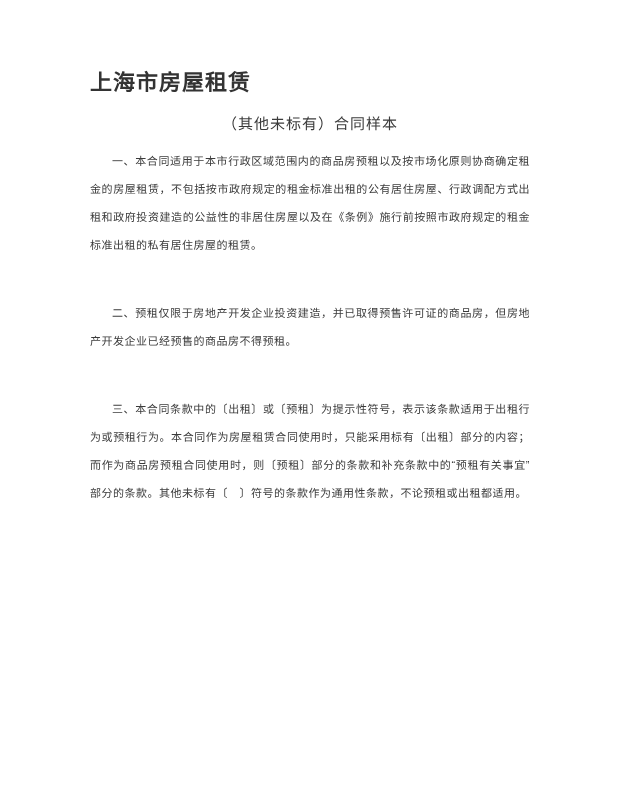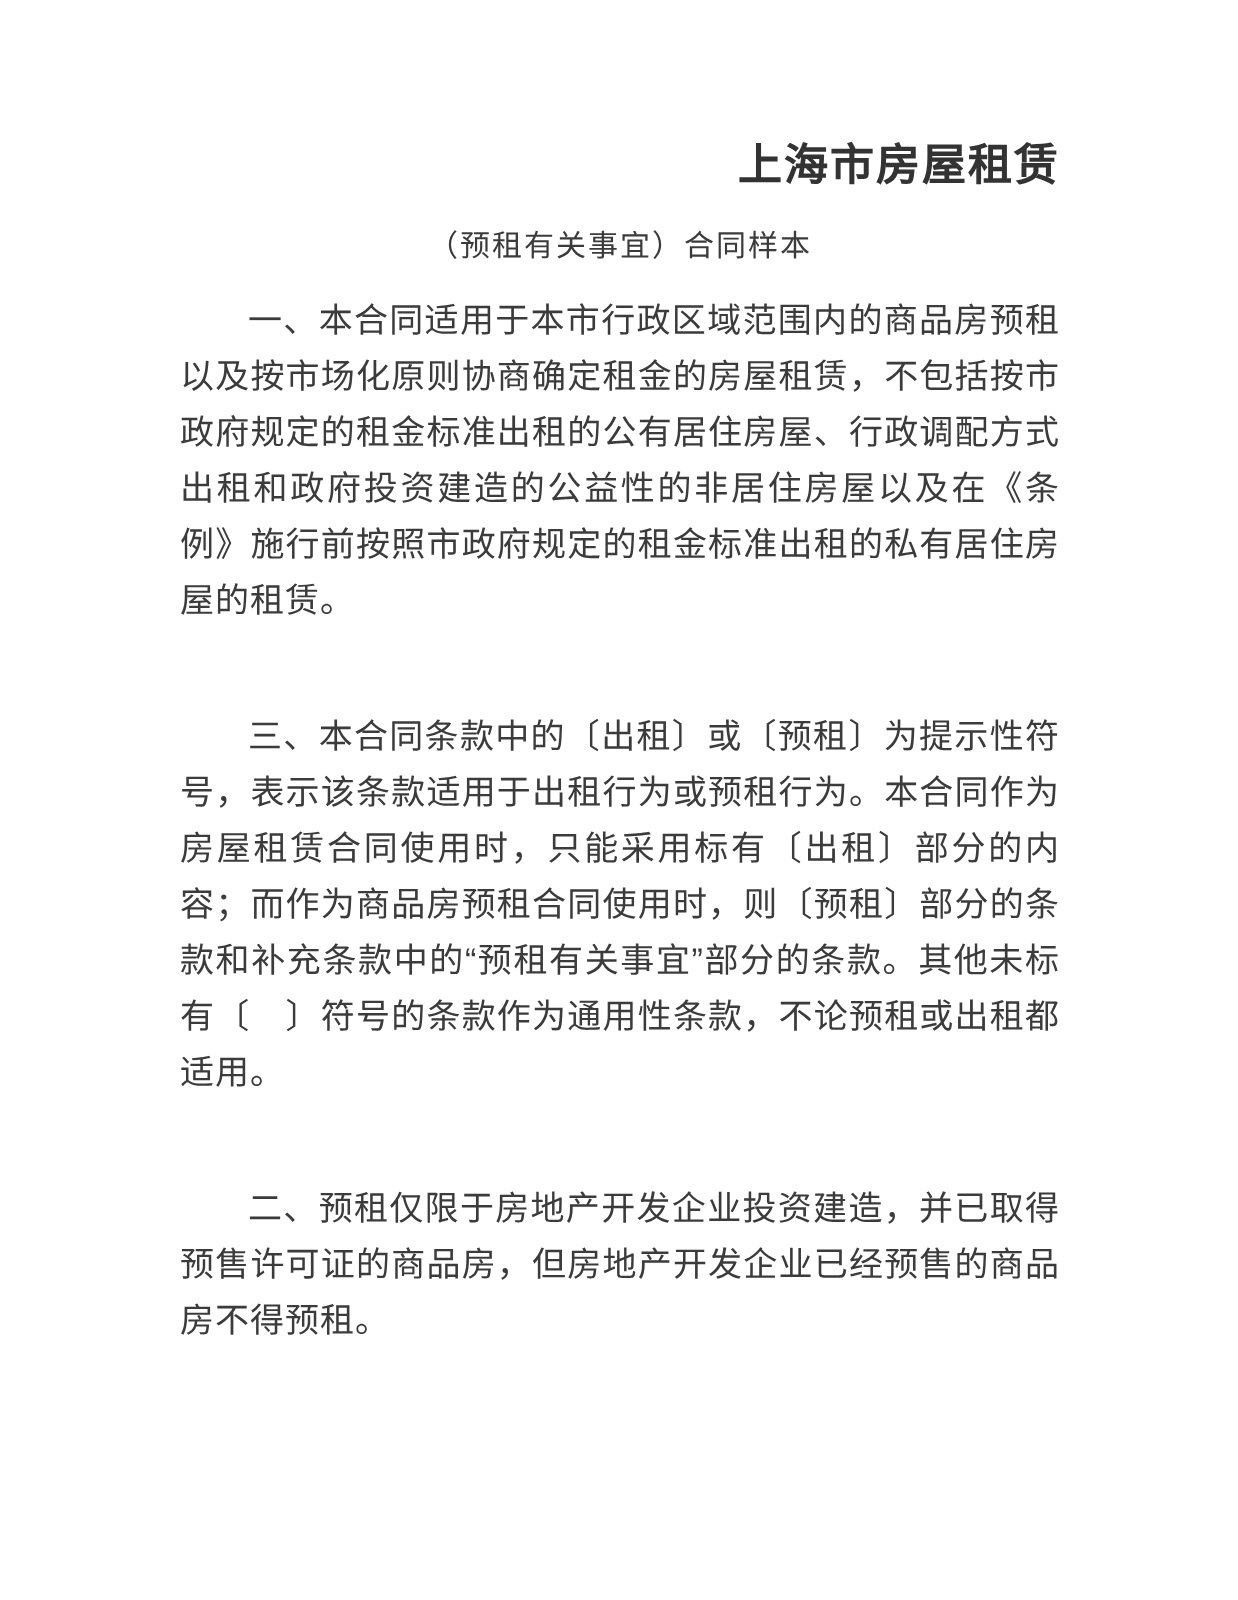--- a/index.html
+++ b/index.html
@@ -17,53 +17,53 @@
     padding: 70px 89px 0 90px;
     font-family: "Liberation Sans", "DejaVu Sans", sans-serif;
     color: #3b3b3b;
     overflow: hidden;
   }
   .doc-title {
     margin: 0;
     font-size: 22px;
     line-height: 26px;
     font-weight: bold;
-    text-align: right;
+    text-align: left;
     letter-spacing: 1px;
     color: #333333;
   }
   .doc-subtitle {
     margin: 17px 0 0 0;
     font-size: 15px;
     line-height: 22px;
     font-weight: normal;
     text-align: center;
     letter-spacing: 1px;
     color: #3b3b3b;
   }
   .doc-body {
     margin-top: 12px;
   }
   .doc-body p {
     margin: 0 0 40px 0;
-    font-size: 17px;
+    font-size: 11px;
     line-height: 28px;
     text-align: justify;
     text-indent: 2em;
     letter-spacing: 0.5px;
     color: #3b3b3b;
     word-break: break-all;
   }
 </style>
 </head>
 <body>
 
 <div class="page">
   <h1 class="doc-title">上海市房屋租赁</h1>
 
-  <h2 class="doc-subtitle">（预租有关事宜）合同样本</h2>
+  <h2 class="doc-subtitle">（其他未标有）合同样本</h2>
 
   <div class="doc-body">
     <p>一、本合同适用于本市行政区域范围内的商品房预租以及按市场化原则协商确定租金的房屋租赁，不包括按市政府规定的租金标准出租的公有居住房屋、行政调配方式出租和政府投资建造的公益性的非居住房屋以及在《条例》施行前按照市政府规定的租金标准出租的私有居住房屋的租赁。</p>
+    <p>二、预租仅限于房地产开发企业投资建造，并已取得预售许可证的商品房，但房地产开发企业已经预售的商品房不得预租。</p>
     <p>三、本合同条款中的〔出租〕或〔预租〕为提示性符号，表示该条款适用于出租行为或预租行为。本合同作为房屋租赁合同使用时，只能采用标有〔出租〕部分的内容；而作为商品房预租合同使用时，则〔预租〕部分的条款和补充条款中的“预租有关事宜”部分的条款。其他未标有〔　〕符号的条款作为通用性条款，不论预租或出租都适用。</p>
-    <p>二、预租仅限于房地产开发企业投资建造，并已取得预售许可证的商品房，但房地产开发企业已经预售的商品房不得预租。</p>
   </div>
 </div>
 
 </body></html>

